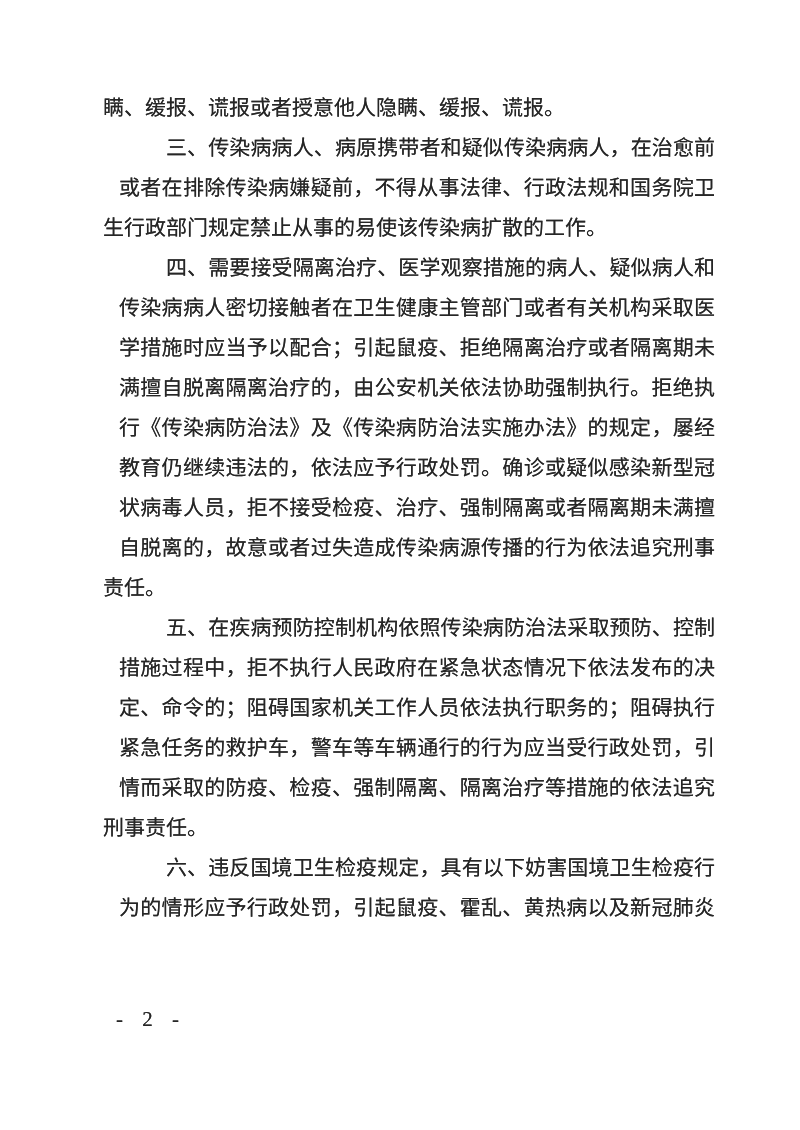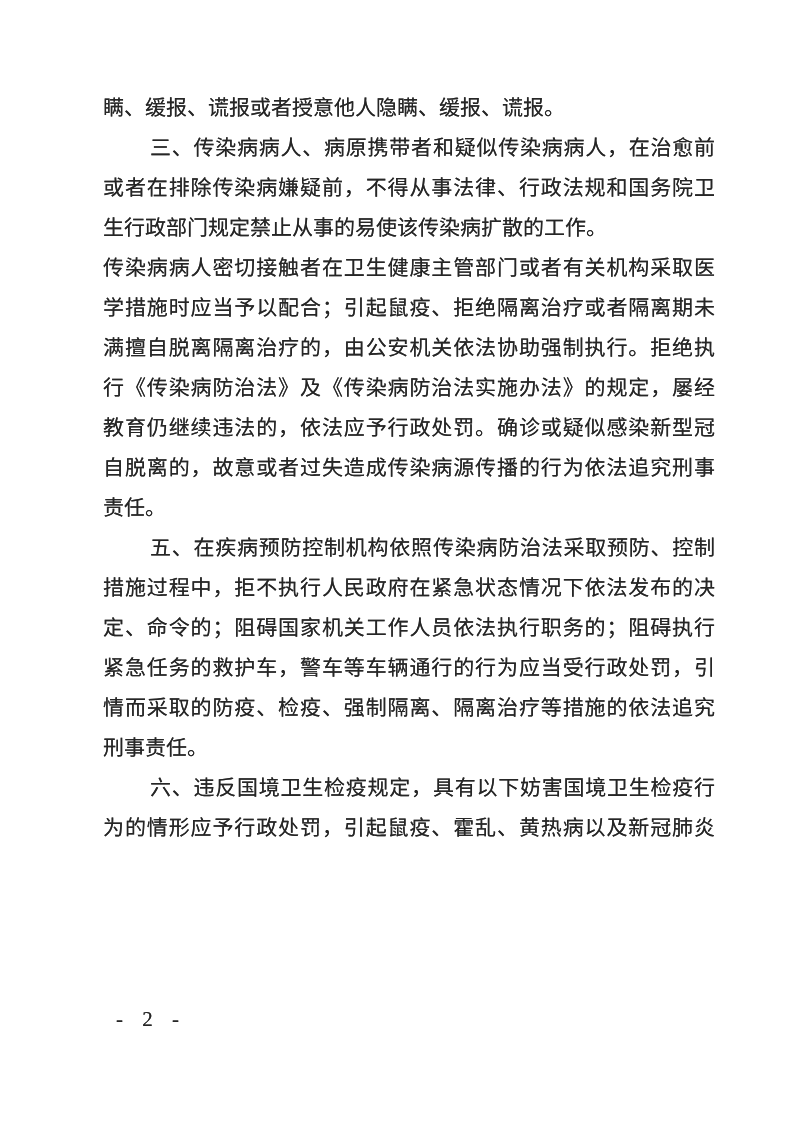--- a/index.html
+++ b/index.html
@@ -26,20 +26,21 @@
     text-shadow: 0 0 0.5px #555;
   }
   .line {
     height: 40px;
     overflow: hidden;
     text-align: justify;
     font-family: Liberation Serif, serif;
   }
   .line.just {
     text-align-last: justify;
+    margin-left: 16px;
   }
   .line.indent {
     text-indent: 47px;
   }
   .page-number {
     position: absolute;
     left: 116px;
     top: 1004px;
     font-size: 21px;
     line-height: 30px;
@@ -50,25 +51,27 @@
 </style>
 </head>
 <body>
 
 <div class="sheet">
   <div class="text-block" id="text-block">
       <div class="line">瞒、缓报、谎报或者授意他人隐瞒、缓报、谎报。</div>
       <div class="line indent just">三、传染病病人、病原携带者和疑似传染病病人，在治愈前</div>
       <div class="line just">或者在排除传染病嫌疑前，不得从事法律、行政法规和国务院卫</div>
       <div class="line">生行政部门规定禁止从事的易使该传染病扩散的工作。</div>
+      <div class="line indent just">四、需要接受隔离治疗、医学观察措施的病人、疑似病人和</div>
       <div class="line just">传染病病人密切接触者在卫生健康主管部门或者有关机构采取医</div>
       <div class="line just">学措施时应当予以配合；引起鼠疫、拒绝隔离治疗或者隔离期未</div>
       <div class="line just">满擅自脱离隔离治疗的，由公安机关依法协助强制执行。拒绝执</div>
       <div class="line just">行《传染病防治法》及《传染病防治法实施办法》的规定，屡经</div>
       <div class="line just">教育仍继续违法的，依法应予行政处罚。确诊或疑似感染新型冠</div>
+      <div class="line just">状病毒人员，拒不接受检疫、治疗、强制隔离或者隔离期未满擅</div>
       <div class="line just">自脱离的，故意或者过失造成传染病源传播的行为依法追究刑事</div>
       <div class="line">责任。</div>
       <div class="line indent just">五、在疾病预防控制机构依照传染病防治法采取预防、控制</div>
       <div class="line just">措施过程中，拒不执行人民政府在紧急状态情况下依法发布的决</div>
       <div class="line just">定、命令的；阻碍国家机关工作人员依法执行职务的；阻碍执行</div>
       <div class="line just">紧急任务的救护车，警车等车辆通行的行为应当受行政处罚，引</div>
       <div class="line just">情而采取的防疫、检疫、强制隔离、隔离治疗等措施的依法追究</div>
       <div class="line">刑事责任。</div>
       <div class="line indent just">六、违反国境卫生检疫规定，具有以下妨害国境卫生检疫行</div>
       <div class="line just">为的情形应予行政处罚，引起鼠疫、霍乱、黄热病以及新冠肺炎</div>

